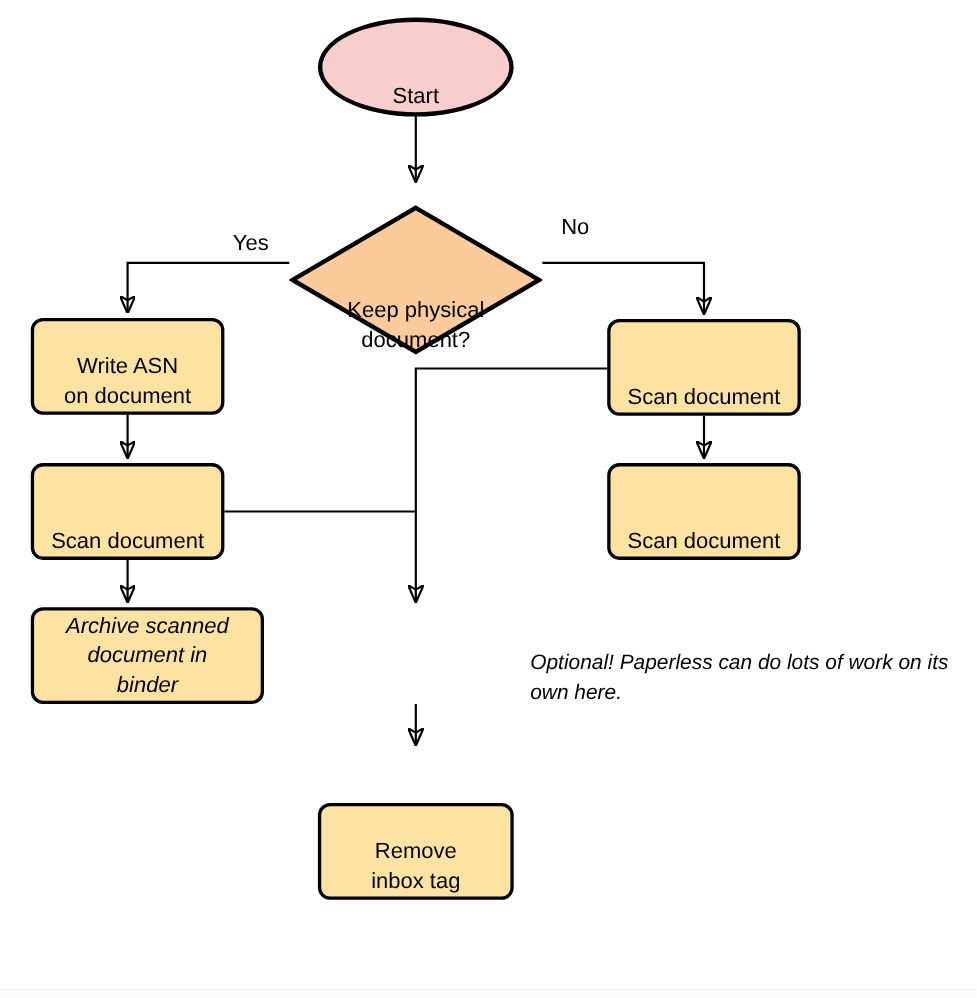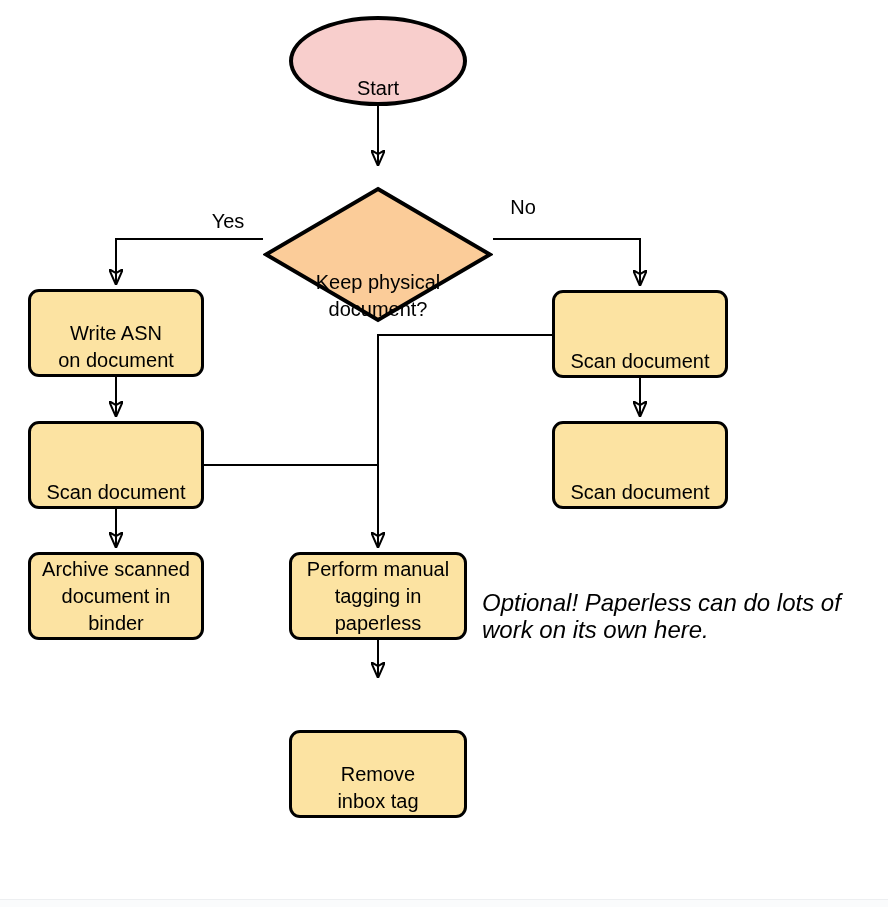--- a/index.html
+++ b/index.html
@@ -66,21 +66,21 @@
     width: 60px;
     text-align: center;
     font-size: 20px;
     line-height: 27px;
     color: #000000;
   }
   .annotation {
     position: absolute;
     left: 482px; top: 589px;
     width: 400px;
-    font-size: 24px;
+    font-size: 19px;
     line-height: 27px;
     font-style: italic;
     color: #000000;
   }
   .bottom-strip {
     position: absolute;
     left: 0; bottom: 0;
     width: 100%; height: 8px;
     background: #fafbfc;
     border-top: 1px solid #edeff1;
@@ -126,39 +126,34 @@
 
   <div class="node process" style="left:28px; top:289px; width:176px; height:88px;">
     <span class="node-label">Write ASN
 on document</span>
   </div>
 
   <div class="node process" style="left:28px; top:421px; width:176px; height:88px;">
     <span class="node-label">Scan document</span>
   </div>
 
-  <div class="node process" style="left:28px; top:552px; width:176px; height:88px;">
+  <div class="node process" style="left:28px; top:552px; width:212px; height:88px;font-style:italic;">
     <span class="node-label">Archive scanned
 document in
 binder</span>
   </div>
 
   <div class="node process" style="left:552px; top:290px; width:176px; height:88px;">
     <span class="node-label">Scan document</span>
   </div>
 
   <div class="node process" style="left:552px; top:421px; width:176px; height:88px;">
     <span class="node-label">Scan document</span>
   </div>
 
-  <div class="node process" style="left:289px; top:552px; width:178px; height:88px;">
-    <span class="node-label">Perform manual
-tagging in
-paperless</span>
-  </div>
 
   <div class="annotation">Optional! Paperless can do lots of work on its own here.</div>
 
   <div class="node process" style="left:289px; top:682px; width:178px; height:88px;margin-top:48px;">
     <span class="node-label">Remove
 inbox tag</span>
   </div>
 
 
   <div class="bottom-strip"></div>

